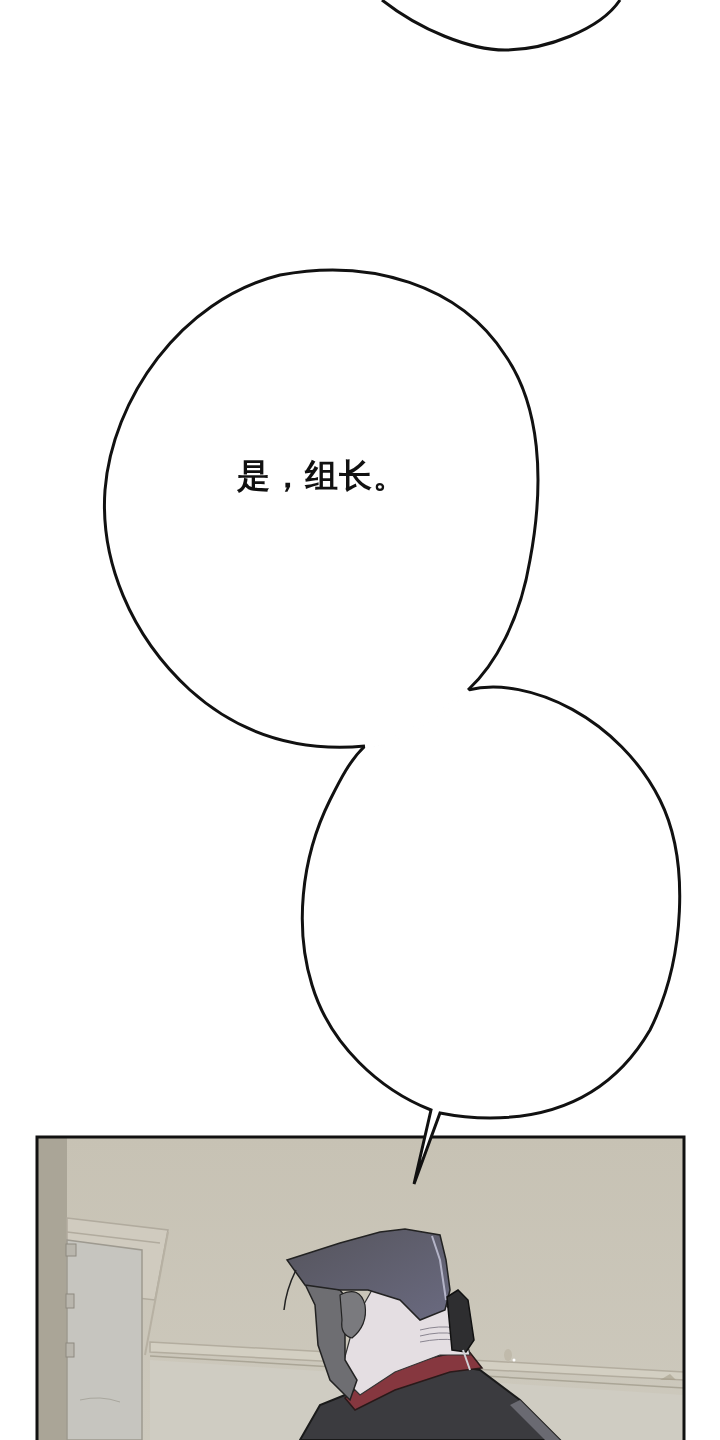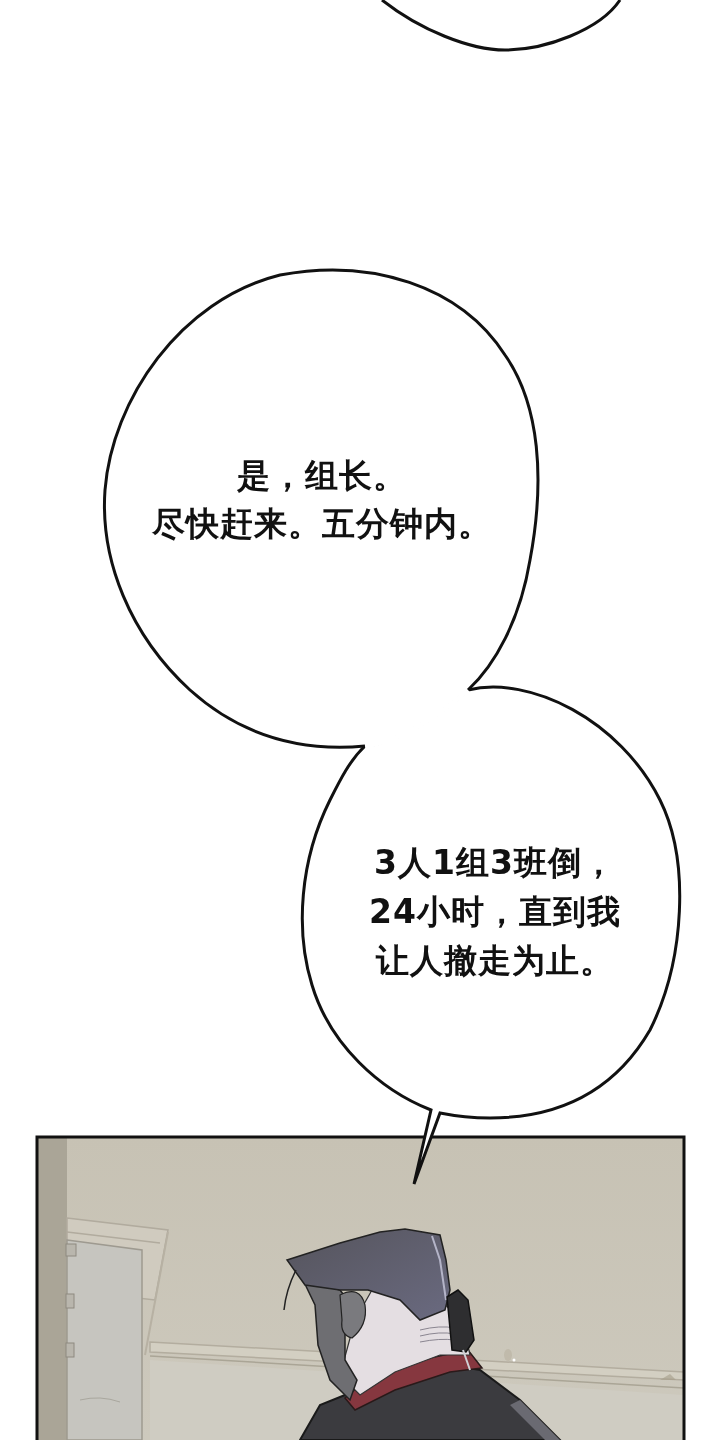--- a/index.html
+++ b/index.html
@@ -147,22 +147,16 @@
              C 370 258, 460 285, 505 355
              C 540 405, 545 480, 530 560
              C 520 620, 495 665, 468 690
              C 440 715, 400 742, 365 746 Z" fill="#ffffff" stroke="#111111" stroke-width="3"></path>
 
     <path d="M 468 690 C 440 715, 400 742, 365 746" fill="none" stroke="#ffffff" stroke-width="5"></path>
   </svg>
 
   <div id="speech-1-text" class="bubble-text">
     <span class="line">是，组长。</span>
-    <span class="line">尽快赶来。五分钟内。</span>
   </div>
 
-  <div id="speech-2-text" class="bubble-text">
-    <span class="line">3人1组3班倒，</span>
-    <span class="line">24小时，直到我</span>
-    <span class="line">让人撤走为止。</span>
-  </div>
 
 </div>
 
 </body></html>

